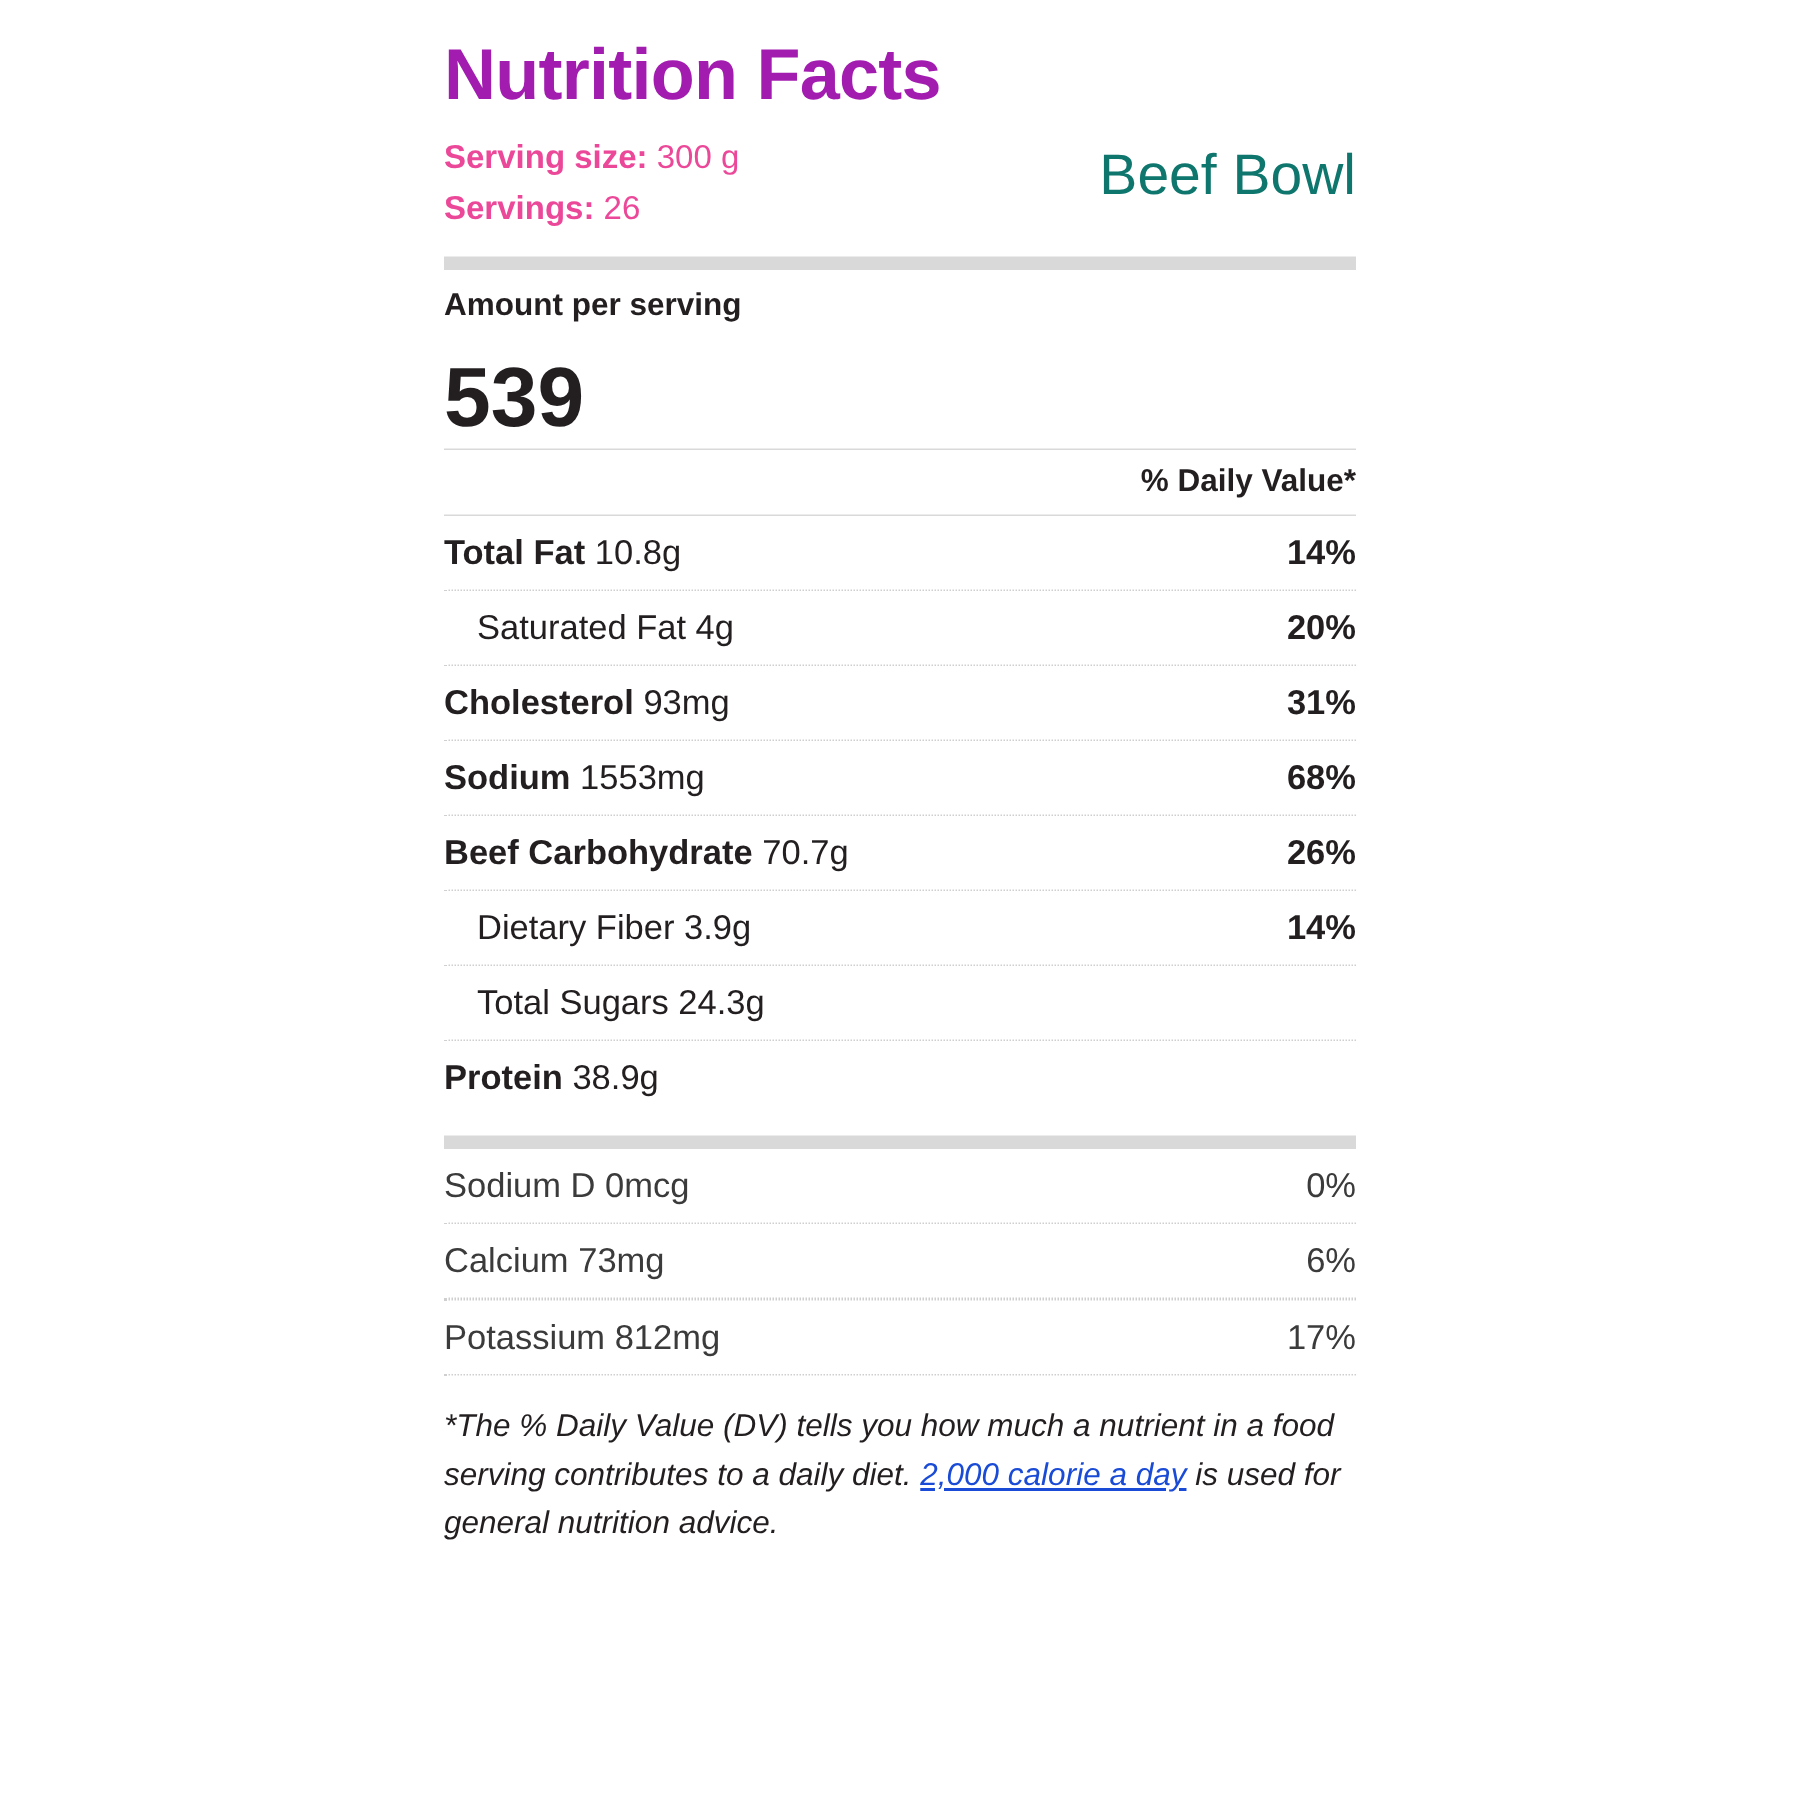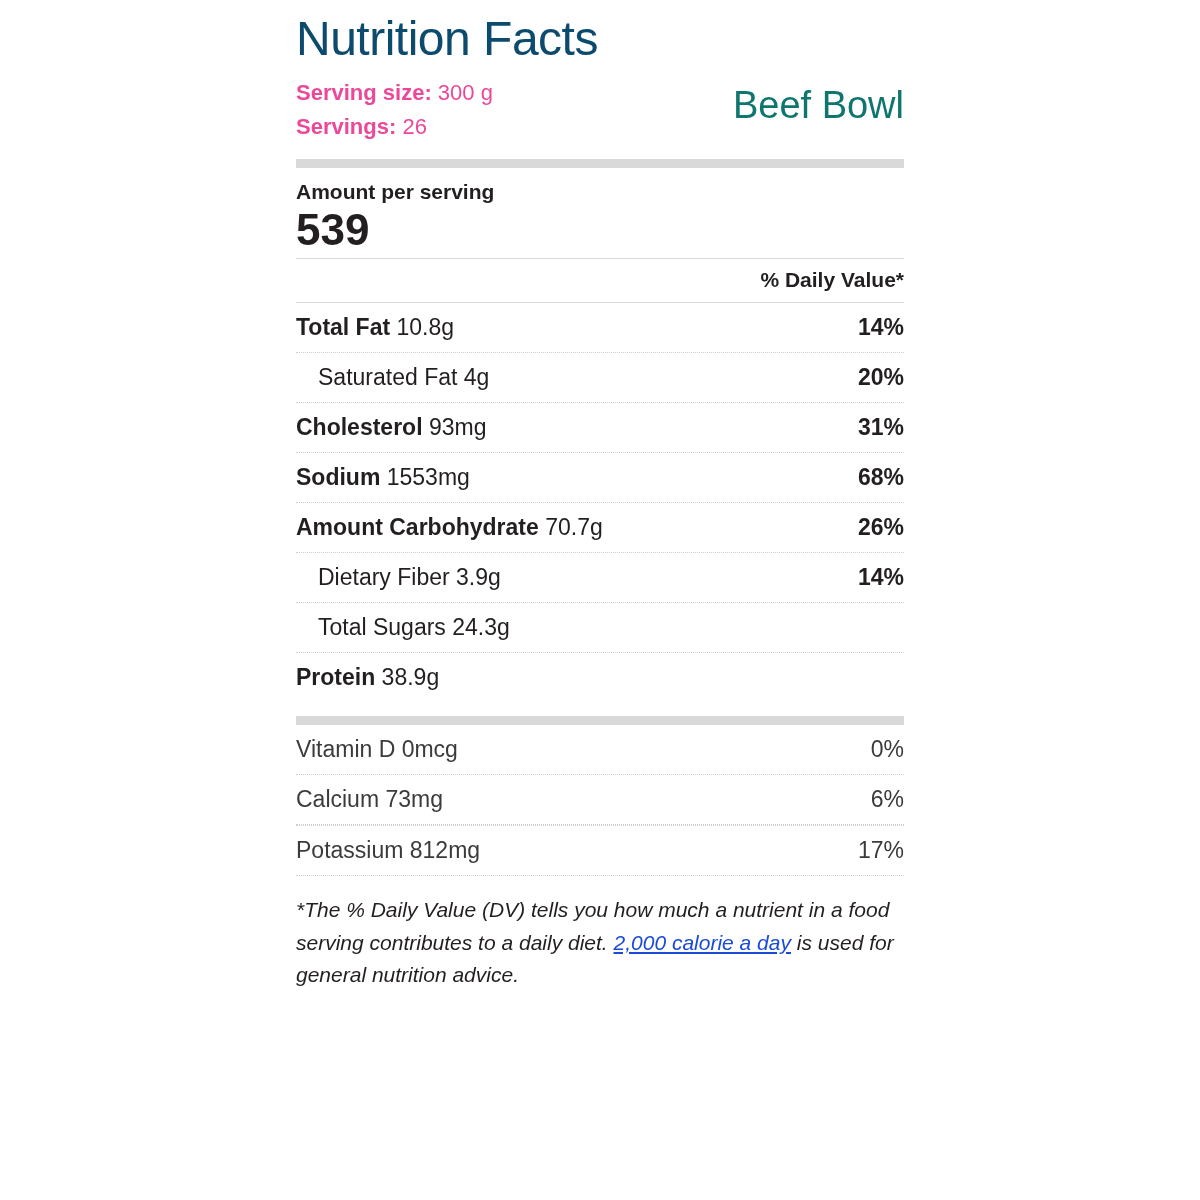--- a/index.html
+++ b/index.html
@@ -15,25 +15,25 @@
     -webkit-font-smoothing: antialiased;
   }
   .label {
     position: absolute;
     left: 296px;
     top: 0px;
     width: 608px;
   }
   .title {
     font-size: 48px;
-    font-weight: normal;
+    font-weight: bold;
     letter-spacing: -0.5px;
-    margin-top: 14px;
+    margin-top: 26px;
     line-height: 1.05;
-    color: #0c4a6e;
+    color: #a21caf;
   }
   .serving-block {
     position: relative;
     margin-top: 12px;
   }
   .serving-line {
     font-size: 22px;
     line-height: 1.55;
     color: #ec4899;
   }
@@ -60,36 +60,36 @@
     margin: 0;
   }
   .rule-dotted {
     height: 0;
     border-top: 1px dotted #cfcfcf;
   }
   .amount-per {
     font-size: 21px;
     font-weight: bold;
     margin-top: 12px;
-    margin-bottom: 2px;
+    margin-bottom: 18px;
   }
   .calories-row {
     display: flex;
     align-items: flex-end;
     justify-content: space-between;
     padding-bottom: 4px;
   }
   .calories-label {
     font-size: 46px;
     font-weight: bold;
     letter-spacing: -0.5px;
     line-height: 1.1;
   }
   .calories-value {
-    font-size: 44px;
+    font-size: 56px;
     font-weight: bold;
     line-height: 1.1;
   }
   .dv-header {
     text-align: right;
     font-size: 21px;
     font-weight: bold;
     padding: 9px 0 10px 0;
   }
   .nrow {
@@ -173,21 +173,21 @@
         <div class="nm"><b>Cholesterol</b> 93mg</div>
         <div class="pct">31%</div>
       </div>
       <div class="rule-dotted"></div>
       <div class="nrow">
         <div class="nm"><b>Sodium</b> 1553mg</div>
         <div class="pct">68%</div>
       </div>
       <div class="rule-dotted"></div>
       <div class="nrow">
-        <div class="nm"><b>Amount Carbohydrate</b> 70.7g</div>
+        <div class="nm"><b>Beef Carbohydrate</b> 70.7g</div>
         <div class="pct">26%</div>
       </div>
       <div class="rule-dotted"></div>
       <div class="nrow indent">
         <div class="nm">Dietary Fiber 3.9g</div>
         <div class="pct">14%</div>
       </div>
       <div class="rule-dotted"></div>
       <div class="nrow indent">
         <div class="nm">Total Sugars 24.3g</div>
@@ -197,21 +197,21 @@
       <div class="nrow">
         <div class="nm"><b>Protein</b> 38.9g</div>
         <div class="pct"></div>
       </div>
     </div>
 
   <div class="rule-thick"></div>
 
   <div id="vitamin-rows">
       <div class="vrow">
-        <div class="nm">Vitamin D 0mcg</div>
+        <div class="nm">Sodium D 0mcg</div>
         <div class="pct">0%</div>
       </div>
       <div class="rule-dotted"></div>
       <div class="vrow">
         <div class="nm">Calcium 73mg</div>
         <div class="pct">6%</div>
       </div>
       <div class="rule-dotted"></div>
       <div class="rule-dotted"></div>
       <div class="vrow">

